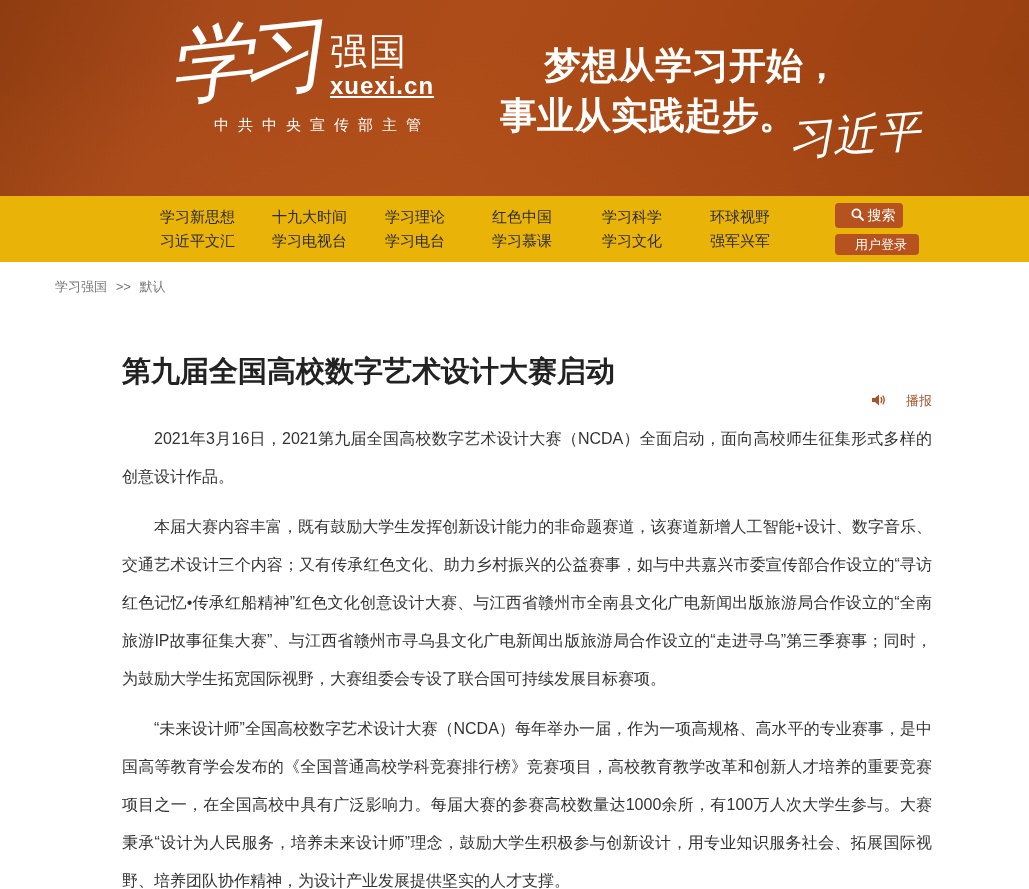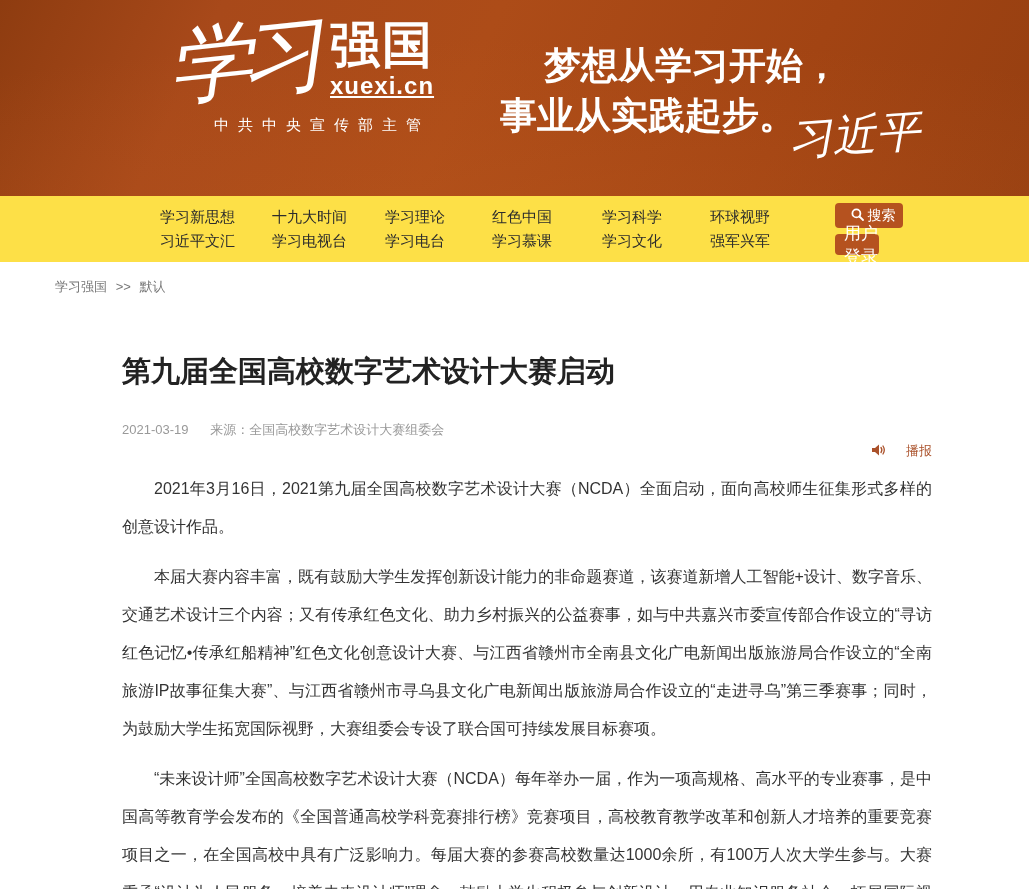--- a/index.html
+++ b/index.html
@@ -34,21 +34,21 @@
     font-family: "Liberation Serif", "DejaVu Serif", serif;
     font-style: italic;
     font-size: 84px;
     line-height: 1.1;
     letter-spacing: -12px;
     transform: rotate(-6deg);
     display: inline-block;
     padding-right: 18px;
   }
   .logo-right { display: flex; flex-direction: column; align-items: flex-start; padding-bottom: 6px; }
-  .logo-bold { font-size: 50px; font-weight: bold; line-height: 1; letter-spacing: 2px; }
+  .logo-bold { font-size: 37px; font-weight: normal; line-height: 1; letter-spacing: 2px; }
   .logo-domain { font-size: 24px; font-weight: bold; letter-spacing: 1px; margin-top: 2px; text-decoration: underline; }
   .logo-subtitle {
     margin-top: 10px;
     margin-left: 46px;
     font-size: 15px;
     letter-spacing: 9px;
     white-space: nowrap;
   }
   .slogan {
     position: absolute;
@@ -66,21 +66,21 @@
     top: 106px;
     color: #fff;
     font-family: "Liberation Serif", "DejaVu Serif", serif;
     font-style: italic;
     font-size: 44px;
     transform: rotate(-4deg);
     white-space: nowrap;
   }
 
   
-  .main-nav { height: 66px; background: #fde047; }
+  .main-nav { height: 66px; background: #eab308; }
   .nav-inner { position: relative; height: 100%; padding: 9px 0 0 160px; }
   .nav-row {
     display: grid;
     grid-template-columns: 112px 113px 107px 110px 108px 110px;
     height: 24px;
     align-items: center;
   }
   .nav-item {
     font-size: 15px;
     color: #2c2c2c;
@@ -103,21 +103,21 @@
     border: none;
     border-radius: 4px;
     cursor: pointer;
     display: inline-flex;
     align-items: center;
     justify-content: center;
     font-family: "Liberation Sans", sans-serif;
     padding-left: 8px;
   }
   .search-btn { width: 68px; height: 25px; font-size: 14px; gap: 4px; }
-  .login-btn { width: 44px; height: 21px; font-size: 17px; }
+  .login-btn { width: 84px; height: 21px; font-size: 13px; }
   .search-icon-svg { display: block; }
 
   
   .breadcrumb {
     padding: 16px 0 0 55px;
     font-size: 13px;
     color: #777;
     height: 34px;
   }
   .breadcrumb .crumb { cursor: pointer; }
@@ -220,24 +220,20 @@
 
 <div class="breadcrumb">
   <span class="crumb">学习强国</span>
   <span class="sep">&gt;&gt;</span>
   <span class="crumb">默认</span>
 </div>
 
 <main class="article">
   <h1 class="article-title">第九届全国高校数字艺术设计大赛启动</h1>
 
-  <div class="article-meta">
-    <span class="meta-date">2021-03-19</span>
-    <span class="meta-source"><span>来源：</span><span>全国高校数字艺术设计大赛组委会</span></span>
-  </div>
 
   <div class="broadcast-row">
     <button class="broadcast-btn">
       <span class="speaker-icon-svg">
         <svg width="14" height="12" viewBox="0 0 14 12">
             <polygon points="0,4 3,4 7,0.5 7,11.5 3,8 0,8" fill="#aa512a"></polygon>
             <path d="M9 3.5 Q10.8 6 9 8.5" fill="none" stroke="#aa512a" stroke-width="1.3" stroke-linecap="round"></path>
             <path d="M11 2 Q13.6 6 11 10" fill="none" stroke="#aa512a" stroke-width="1.3" stroke-linecap="round"></path>
           </svg>
       </span>

